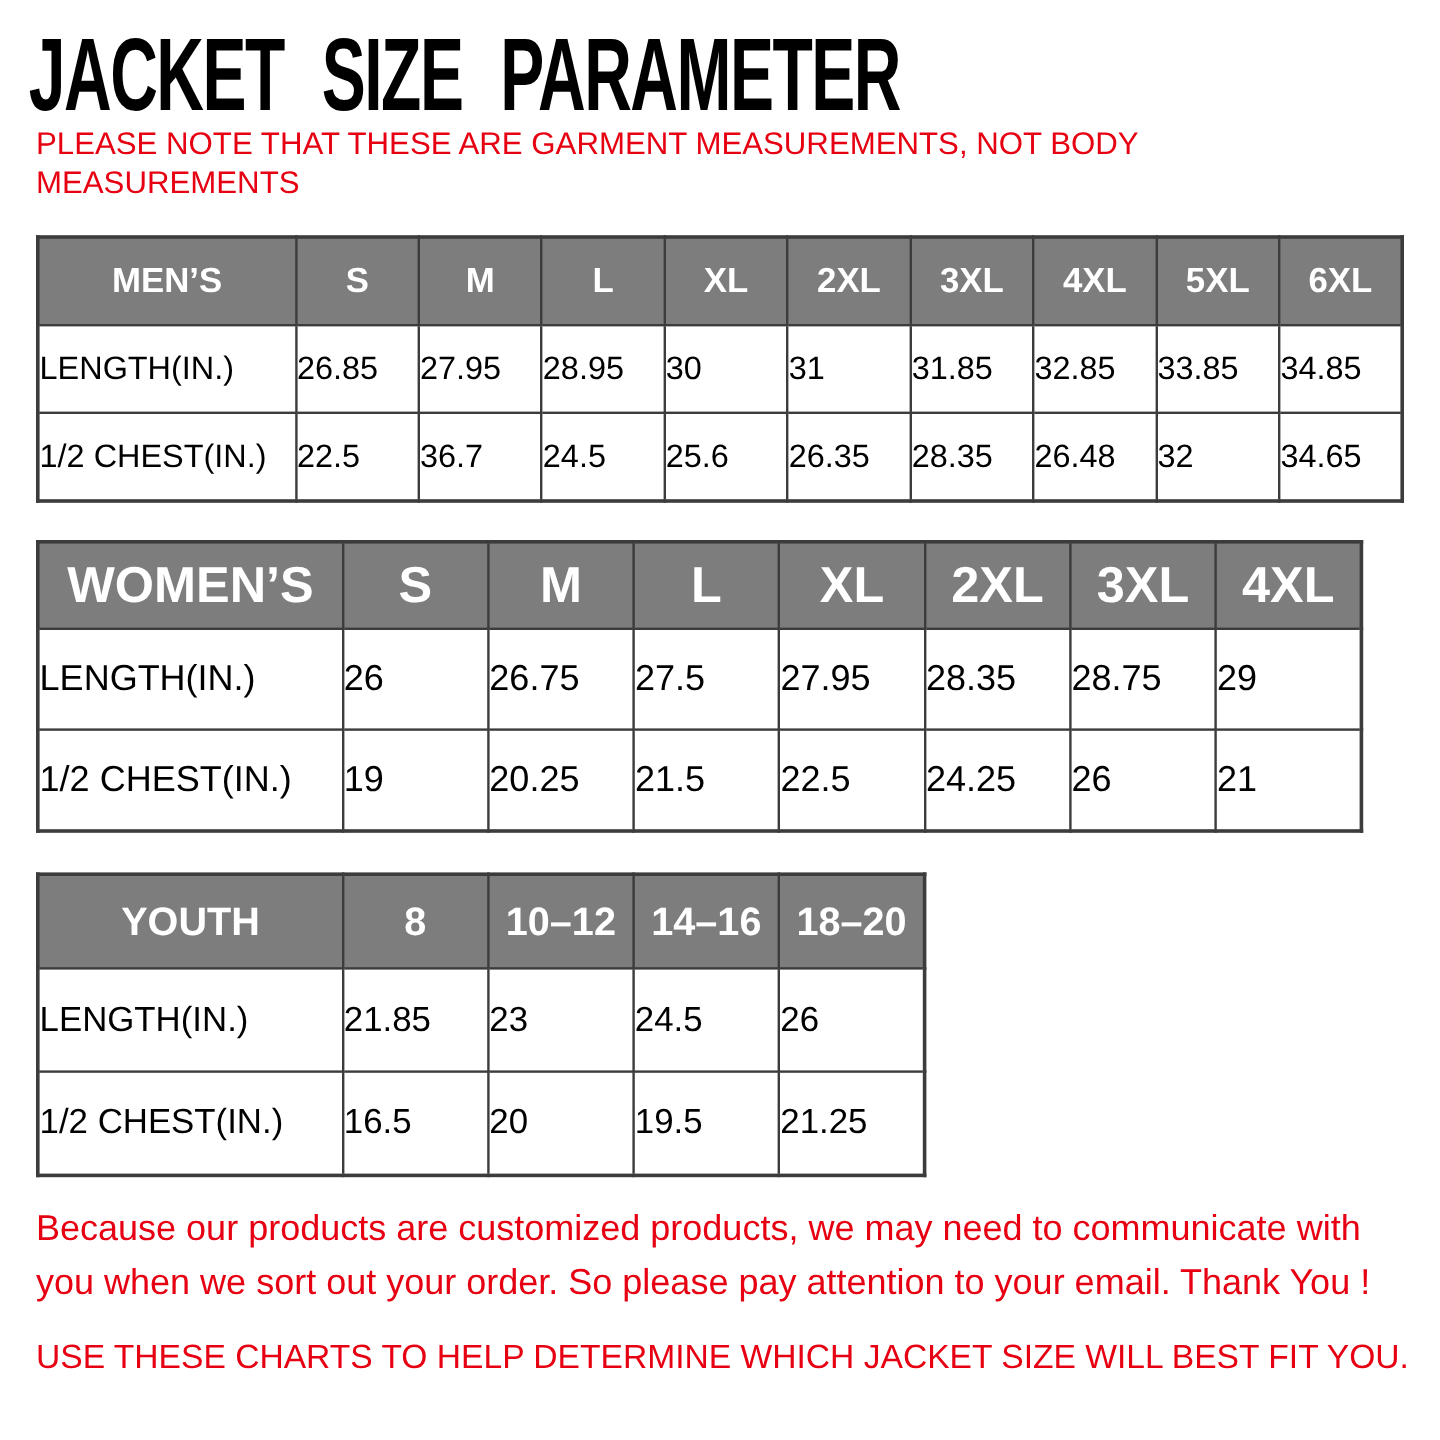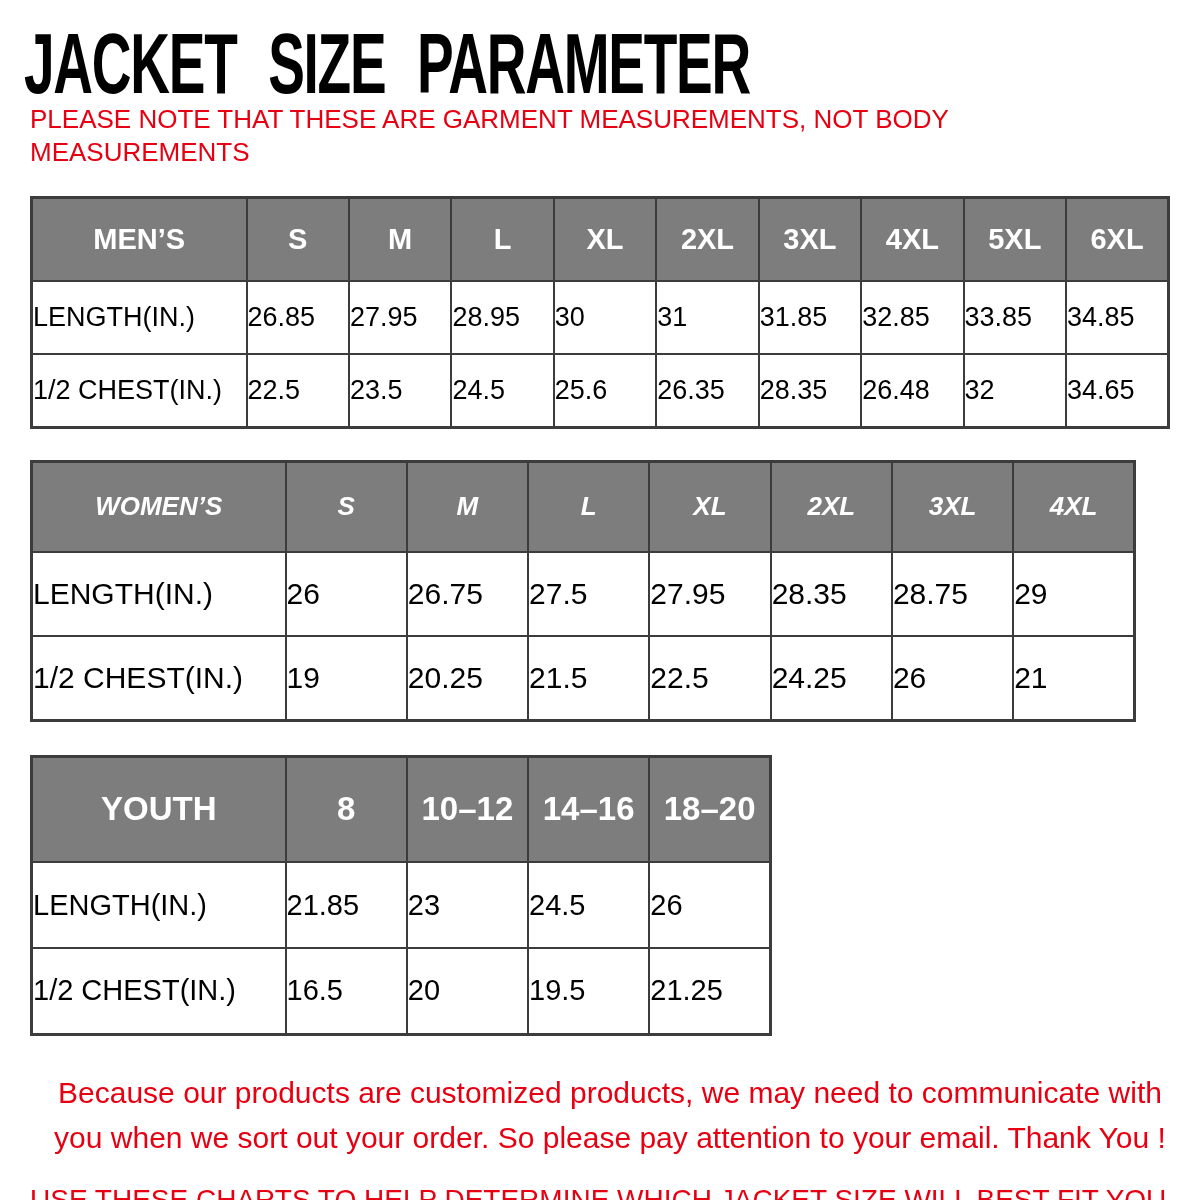--- a/index.html
+++ b/index.html
@@ -56,43 +56,42 @@
   }
   table.sizes-table td{
     background:var(--cell-bg);
     color:var(--cell-text);
     border:2px solid var(--border);
     vertical-align:middle;
   }
 
   
   .t-mens{width:1140px;margin-top:26px;}
-  .t-mens th{height:84px;font-size:29px;}
+  .t-mens th{height:74px;font-size:29px;}
   .t-mens td{height:73px;font-size:27px;}
   .t-mens col.label-col{width:215px;}
 
   
   .t-womens{width:1106px;margin-top:31px;}
-  .t-womens th{height:91px;font-size:26px;font-style:italic;}
+  .t-womens th{height:73px;font-size:42px;}
   .t-womens td{height:84px;font-size:30px;}
   .t-womens col.label-col{width:254px;}
 
   
   .t-youth{width:742px;margin-top:33px;}
-  .t-youth th{height:106px;font-size:33px;}
+  .t-youth th{height:79px;font-size:33px;}
   .t-youth td{height:86px;font-size:29px;}
   .t-youth col.label-col{width:254px;}
 
   .footer-paragraph{
-    margin-top:34px;
+    margin-top:20px;
     max-width:1160px;
     font-size:30px;
     line-height:1.5;
     color:var(--note-red);
-    text-align:center;
   }
   .footer-note{
     margin-top:24px;
     max-width:1160px;
     font-size:28px;
     color:var(--note-red);
   }
 </style>
 </head>
 <body>
@@ -130,21 +129,21 @@
           <td>30</td>
           <td>31</td>
           <td>31.85</td>
           <td>32.85</td>
           <td>33.85</td>
           <td>34.85</td>
         </tr>
         <tr>
           <td>1/2 CHEST(IN.)</td>
           <td>22.5</td>
-          <td>23.5</td>
+          <td>36.7</td>
           <td>24.5</td>
           <td>25.6</td>
           <td>26.35</td>
           <td>28.35</td>
           <td>26.48</td>
           <td>32</td>
           <td>34.65</td>
         </tr>
       </tbody>
     </table>

